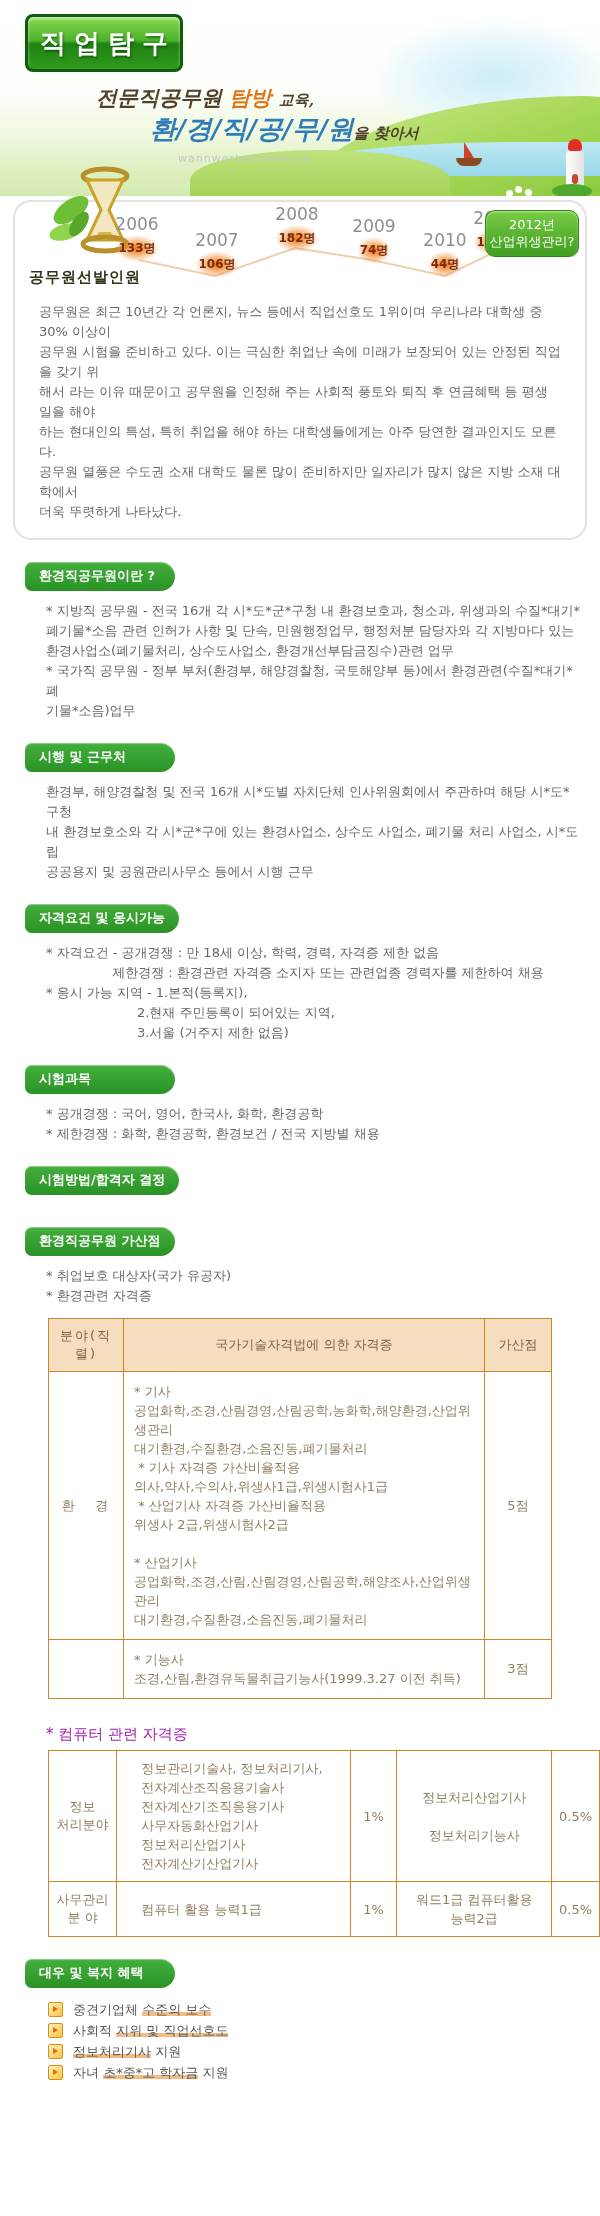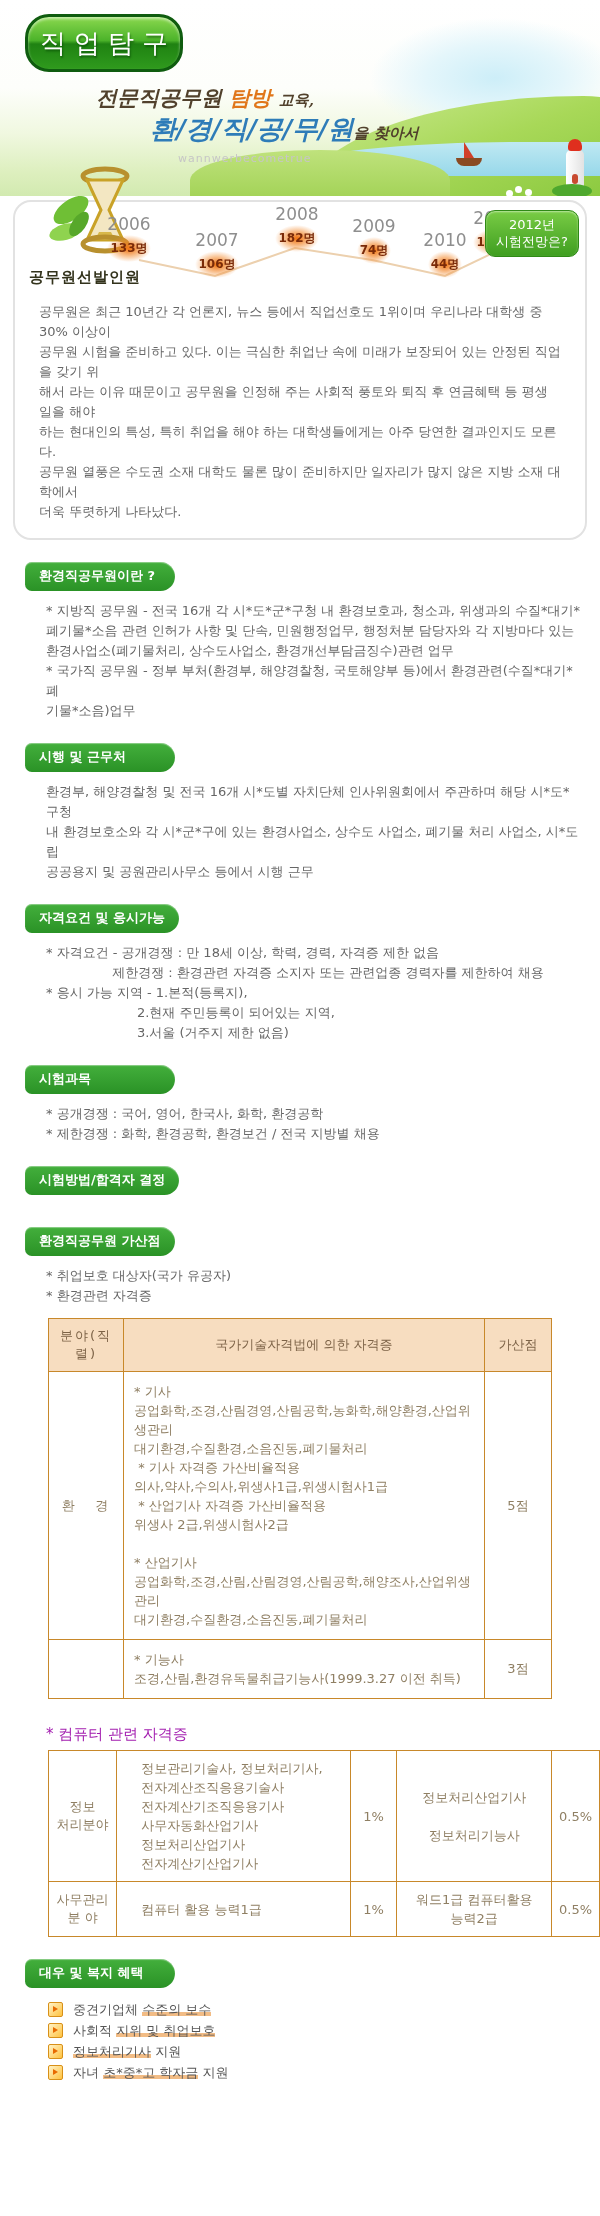--- a/index.html
+++ b/index.html
@@ -24,25 +24,25 @@
         background:#df2f1e;border-radius:7px 7px 3px 3px;}
   .lighthouse::after{content:"";position:absolute;left:6px;top:24px;width:6px;height:10px;
         background:#c84a30;border-radius:3px;}
   .bush{position:absolute;right:8px;top:184px;width:40px;height:14px;background:#4ea82e;border-radius:50%;}
   .boat{position:absolute;right:118px;top:158px;width:26px;height:8px;background:#8a4a22;
         border-radius:0 0 8px 8px;}
   .boat::before{content:"";position:absolute;left:8px;top:-16px;width:0;height:0;
         border-left:10px solid #d0402a;border-top:16px solid transparent;}
   .flower{position:absolute;width:7px;height:7px;border-radius:50%;background:#fff;box-shadow:10px 3px 0 #fff,-9px 4px 0 #fff;}
 
-  .logo-badge{position:absolute;left:25px;top:14px;width:152px;height:52px;border-radius:24px;
+  .logo-badge{position:absolute;left:25px;top:14px;width:152px;height:52px;border-radius:8px;
         background:linear-gradient(180deg,#8ad84e 0%,#4cb32a 45%,#1f8212 52%,#2f9a1d 100%);
         border:3px solid #0f5c0f;box-shadow:inset 0 2px 3px rgba(255,255,255,.55);
         display:flex;align-items:center;justify-content:center;
-        color:#fff;font-size:26px;font-weight:normal;letter-spacing:8px;text-indent:8px;
+        color:#fff;font-size:26px;font-weight:bold;letter-spacing:8px;text-indent:8px;
         text-shadow:1px 2px 2px rgba(0,60,0,.55);}
 
   .title1{position:absolute;left:96px;top:84px;font-size:21px;font-weight:bold;color:#51412c;
         font-family:"DejaVu Serif","Liberation Serif",serif;font-style:italic;}
   .title1 .t-visit{color:#e0761a;margin-top:24px;}
   .title1 .t-edu{font-size:15px;}
   .title2{position:absolute;left:150px;top:112px;font-size:26px;font-weight:bold;color:#2e7cb8;
         font-family:"DejaVu Serif","Liberation Serif",serif;font-style:italic;}
   .title2 .t-suffix{font-size:15px;color:#51412c;}
   .watermark{position:absolute;left:178px;top:152px;font-size:11px;color:#c6c6c6;letter-spacing:1px;}
@@ -51,21 +51,21 @@
   .intro-card{position:relative;margin:4px 13px 0;border:2px solid #e2e2e2;border-radius:18px;background:#fff;}
   .timeline{position:relative;height:96px;}
   .tl-line{position:absolute;left:0;top:0;}
   .hourglass{position:absolute;left:34px;top:-54px;}
   .tl-label{position:absolute;left:14px;top:66px;font-size:15px;font-weight:bold;color:#33331c;letter-spacing:1px;}
   .tl-p{position:absolute;width:68px;text-align:center;}
   .tl-year{font-size:17px;color:#8e8e8e;}
   .tl-count{margin-top:1px;}
   .glow{display:inline-block;padding:5px 3px;border-radius:50%;font-size:12px;font-weight:bold;color:#7a2a08;
         background:radial-gradient(closest-side,#f07818 5%,rgba(243,140,50,.55) 55%,rgba(243,140,50,0) 100%);}
-  .p1{left:80px;top:12px}.p2{left:168px;top:28px}.p3{left:248px;top:2px}
+  .p1{left:88px;top:12px}.p2{left:168px;top:28px}.p3{left:248px;top:2px}
   .p4{left:325px;top:14px}.p5{left:396px;top:28px}.p6{left:446px;top:6px}
   .cta-2012{position:absolute;right:6px;top:8px;width:92px;padding:5px 0 6px;border-radius:10px;
         background:linear-gradient(180deg,#79cc45,#3f9e20);border:1px solid #2f8a16;cursor:pointer;
         color:#fff;text-align:center;font-size:13px;line-height:17px;box-shadow:inset 0 1px 2px rgba(255,255,255,.5);}
   .intro-text{padding:4px 24px 16px;font-size:13px;line-height:20px;color:#666;white-space:pre-wrap;}
 
   
   .sec-h{display:inline-block;margin:22px 0 10px 25px;min-width:122px;padding:5px 14px 6px;
         background:linear-gradient(180deg,#43af3c,#2a9226);border-radius:7px 15px 15px 7px;
         color:#fff;font-size:13px;font-weight:bold;box-shadow:inset 0 1px 1px rgba(255,255,255,.4);}
@@ -160,21 +160,21 @@
         <div class="tl-year">2010</div>
         <div class="tl-count"><span class="glow">44명</span></div>
       </div>
       <div class="tl-p p6">
         <div class="tl-year">2011</div>
         <div class="tl-count"><span class="glow">121명</span></div>
       </div>
 
       <div class="cta-2012">
         <div>2012년</div>
-        <div>시험전망은?</div>
+        <div>산업위생관리?</div>
       </div>
     </div>
     <div class="intro-text">공무원은 최근 10년간 각 언론지, 뉴스 등에서 직업선호도 1위이며 우리나라 대학생 중 30% 이상이
 공무원 시험을 준비하고 있다. 이는 극심한 취업난 속에 미래가 보장되어 있는 안정된 직업을 갖기 위
 해서 라는 이유 때문이고 공무원을 인정해 주는 사회적 풍토와 퇴직 후 연금혜택 등 평생 일을 해야
 하는 현대인의 특성, 특히 취업을 해야 하는 대학생들에게는 아주 당연한 결과인지도 모른다.
 공무원 열풍은 수도권 소재 대학도 물론 많이 준비하지만 일자리가 많지 않은 지방 소재 대학에서
 더욱 뚜렷하게 나타났다.</div>
   </div>
 
@@ -270,21 +270,21 @@
     </table>
 
   <div><span class="sec-h">대우 및 복지 혜택</span></div>
   <div class="ben">
     <div class="ben-item">
         <span class="b-ico"></span>
         <span><span>중견기업체 </span><span class="mk">수준의 보수</span><span></span></span>
       </div>
     <div class="ben-item">
         <span class="b-ico"></span>
-        <span><span>사회적 </span><span class="mk">지위 및 취업보호</span><span></span></span>
+        <span><span>사회적 </span><span class="mk">지위 및 직업선호도</span><span></span></span>
       </div>
     <div class="ben-item">
         <span class="b-ico"></span>
         <span><span></span><span class="mk">정보처리기사</span><span> 지원</span></span>
       </div>
     <div class="ben-item">
         <span class="b-ico"></span>
         <span><span>자녀 </span><span class="mk">초*중*고 학자금</span><span> 지원</span></span>
       </div>
 

